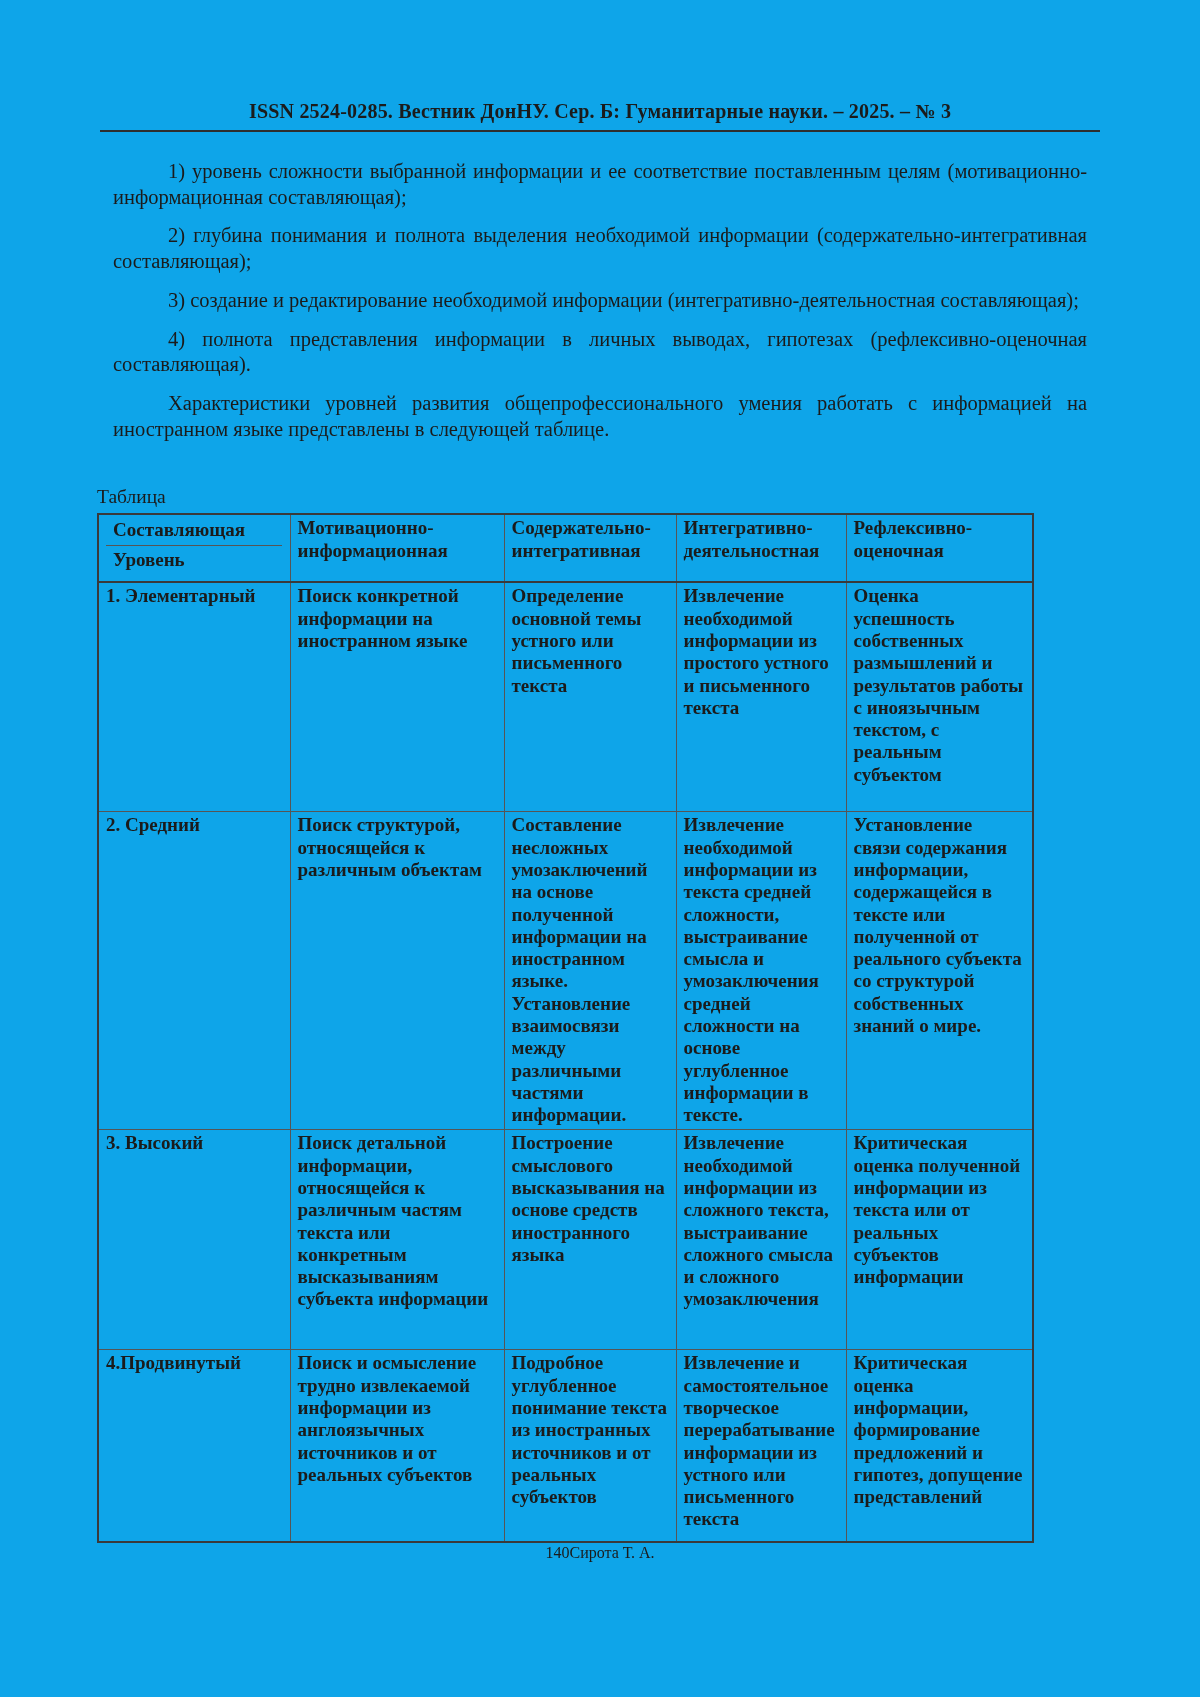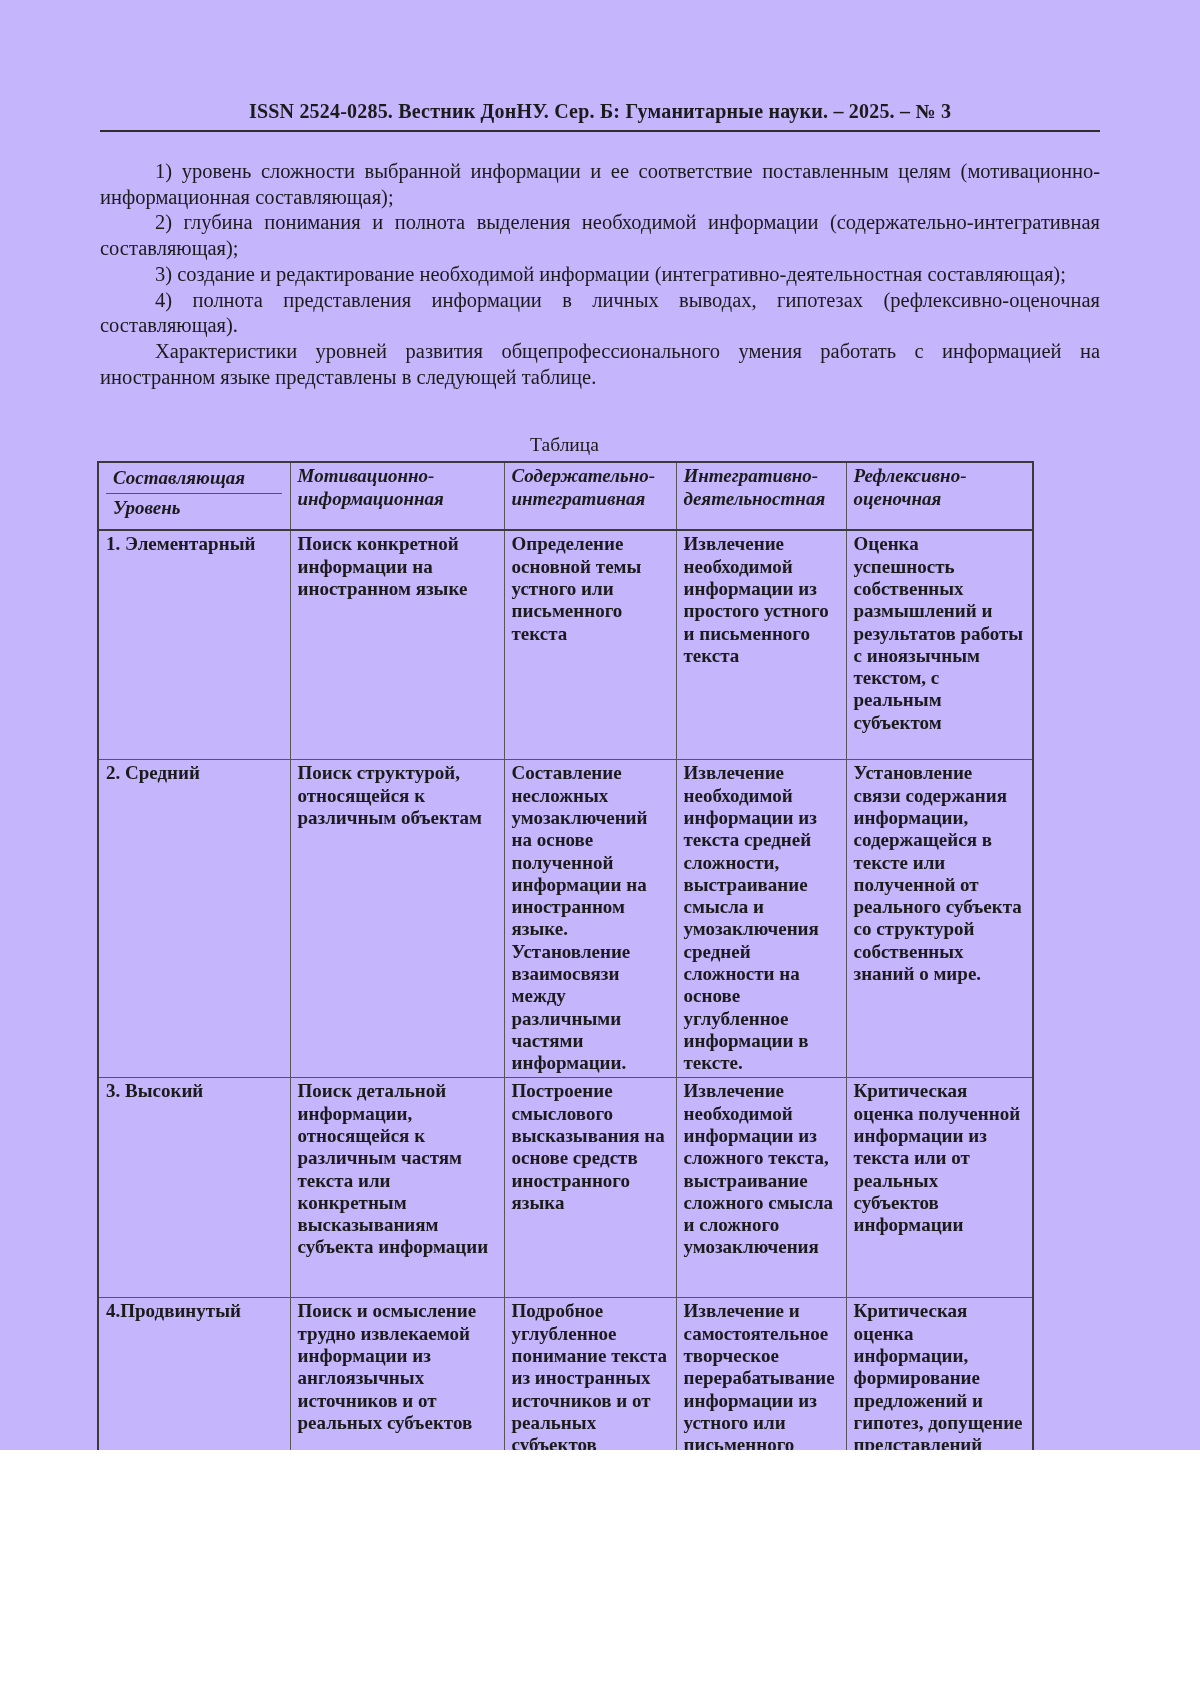--- a/index.html
+++ b/index.html
@@ -1,19 +1,19 @@
 <!DOCTYPE html>
 <html lang="ru"><head>
 <meta charset="utf-8">
 <style>
   html,body{margin:0;padding:0;background:#ffffff;}
   .page{
     position:relative;
-    width:1200px;height:1450px;
-    background:#c4b5fd;
+    width:1200px;height:1697px;
+    background:#0ea5e9;
     color:#1b1b1b;
     font-family:"Liberation Serif","DejaVu Serif",serif;
     overflow:hidden;
   }
   .doc-header{
     margin:100px 100px 0 100px;
     text-align:center;
     font-weight:bold;
     font-size:20px;
     letter-spacing:0.2px;
@@ -23,27 +23,27 @@
     margin:7px 100px 0 100px;
     border-bottom:2px solid #2e2e2e;
   }
   .body-text{
     margin:27px 100px 0 100px;
     font-size:20.5px;
     line-height:25.7px;
     text-align:justify;
   }
   .body-text p{
-    margin:0;
+    margin:13px;
     text-indent:55px;
   }
   .table-caption{
     margin:44px 0 5px 97px;
     width:935px;
-    text-align:center;
+    text-align:left;
     font-size:19.5px;
   }
   table.levels{
     margin-left:97px;
     width:935px;
     border-collapse:collapse;
     table-layout:fixed;
     border:2px solid #3a3a3a;
     font-size:19px;
     line-height:22.3px;
@@ -53,21 +53,20 @@
     vertical-align:top;
     padding:2px 8px 2px 7px;
     overflow-wrap:break-word;
     font-weight:bold;
     text-align:left;
   }
   table.levels thead th{
     font-weight:bold;
     border-bottom:2px solid #3a3a3a;
     height:62px;
-    font-style:italic;
   }
   th.corner-cell{padding:0;}
   .corner-top{
     border-bottom:1px solid #565656;
     padding:2px 8px 3px 7px;
   }
   .corner-bottom{
     padding:3px 8px 2px 7px;
   }
   tr.r1 td{height:224px;}

